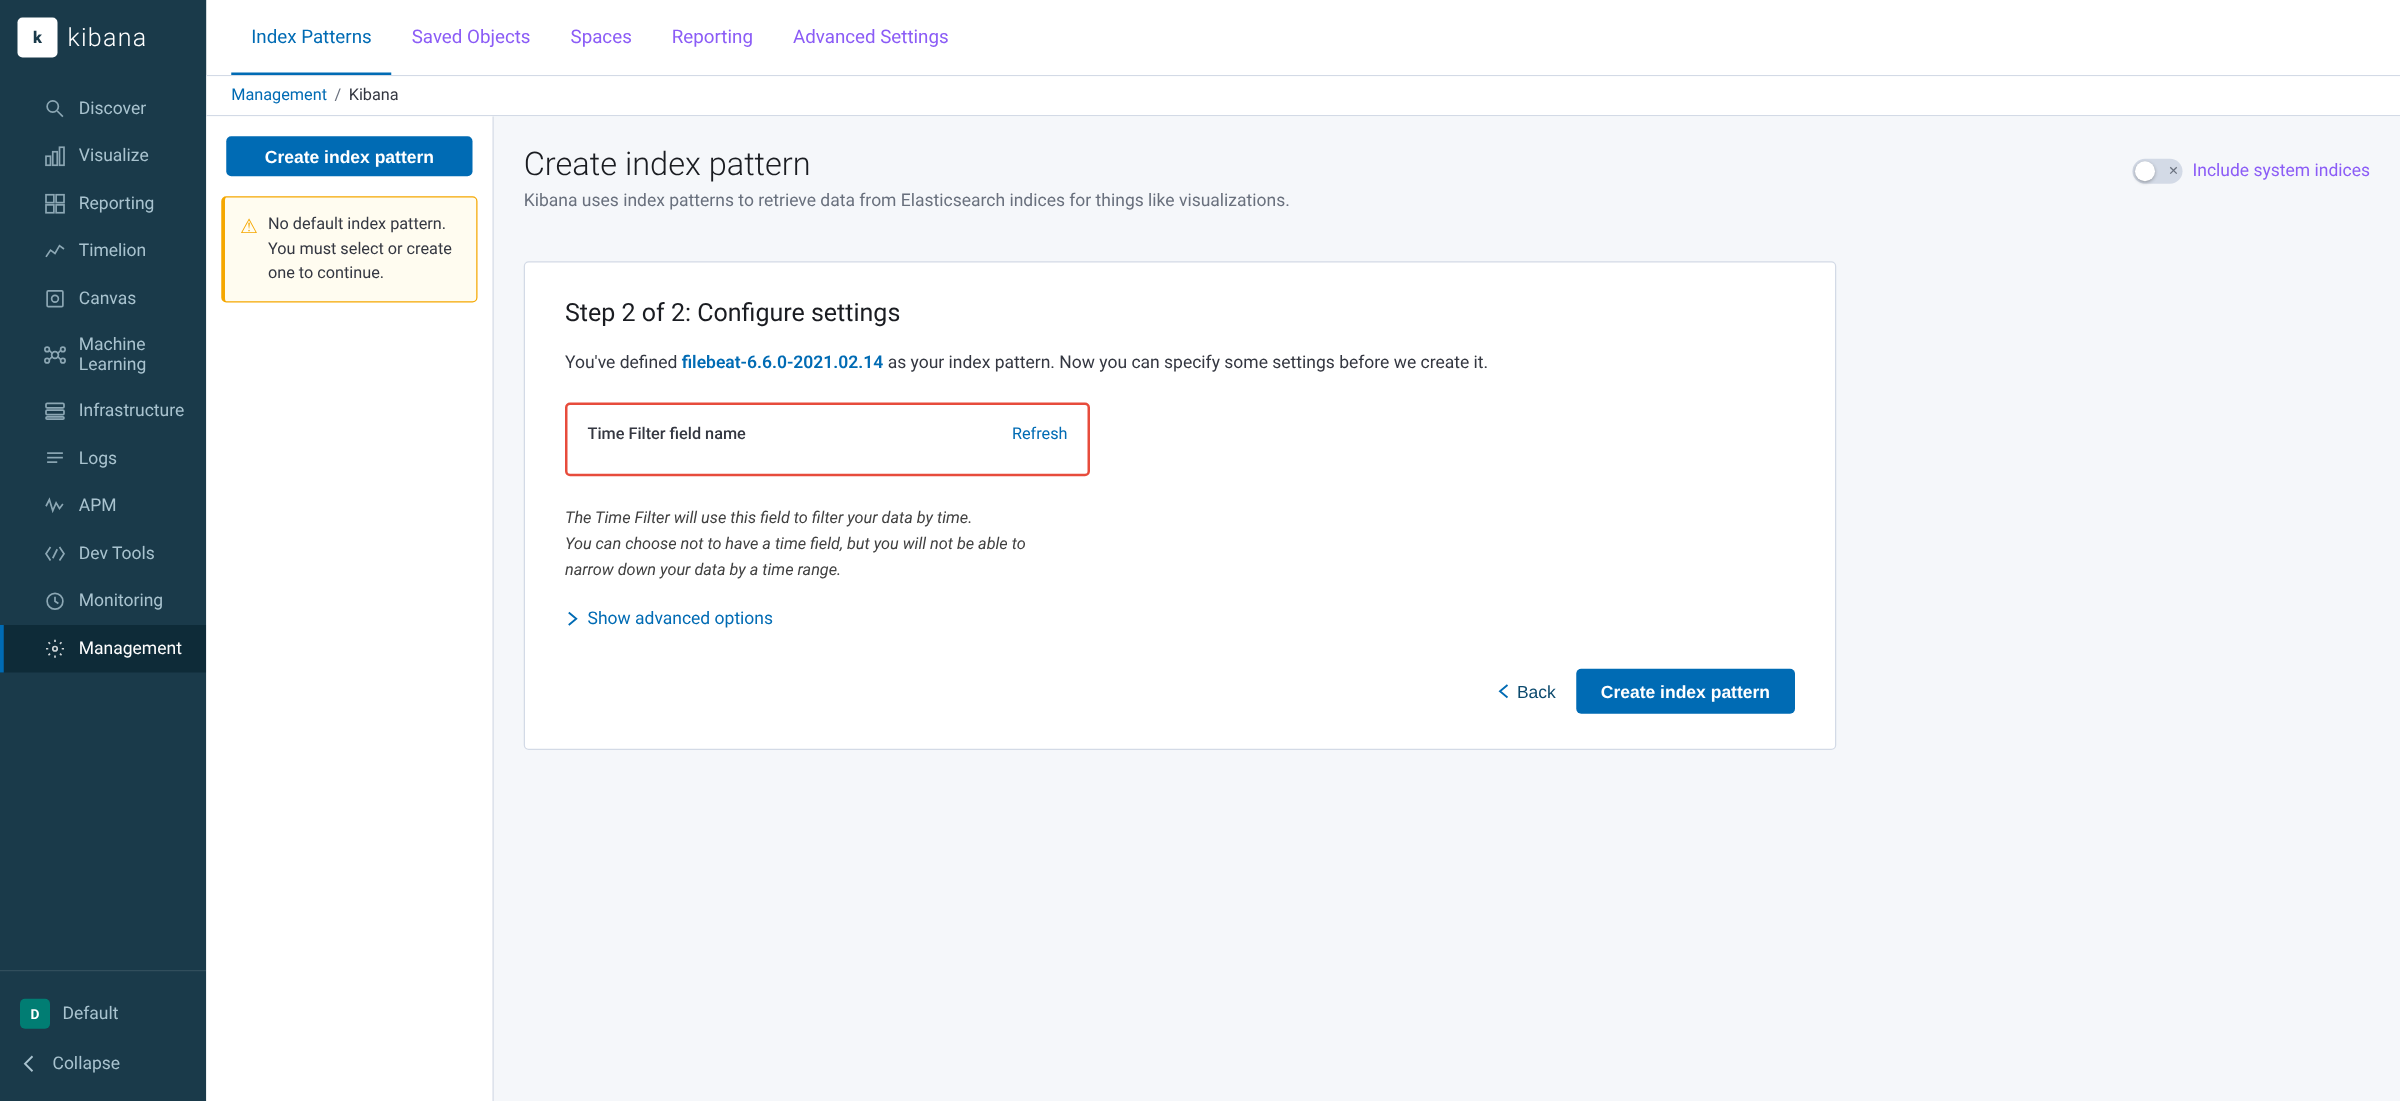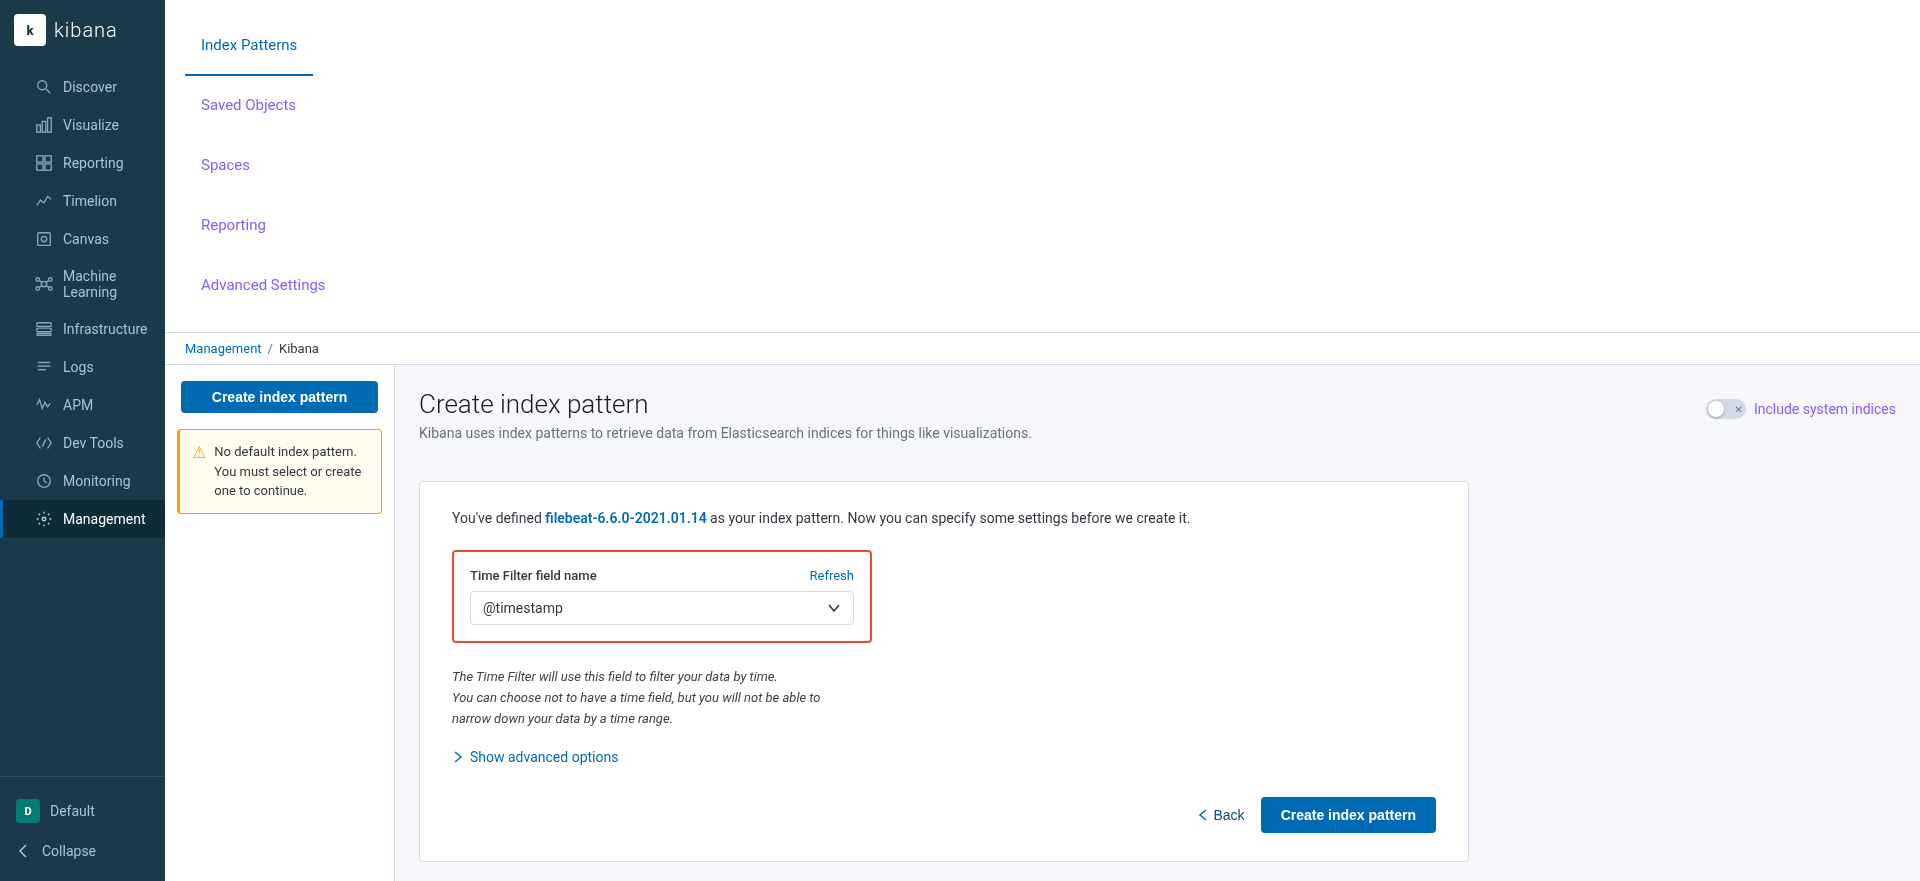--- a/index.html
+++ b/index.html
@@ -94,26 +94,25 @@
       flex: 1;
       display: flex;
       flex-direction: column;
       overflow: hidden;
     }
 
     
     .top-nav {
       background: #fff;
       border-bottom: 1px solid #d3dae6;
-      padding: 16px 20px;
-      display: flex;
-      align-items: flex-start;
+      padding: 0 20px;
+      display: flex;
+      align-items: center;
       min-height: 60px;
       gap: 0;
-      flex-direction: column;
     }
     .top-nav-link {
       padding: 0 16px;
       height: 60px;
       display: flex;
       align-items: center;
       font-size: 15px;
       color: #8b5cf6;
       cursor: pointer;
       border-bottom: 2px solid transparent;
@@ -500,35 +499,30 @@
         <div class="toggle-wrapper" style="margin-top:10px; flex-shrink:0;">
           <div class="toggle-track">
             <div class="toggle-thumb"></div>
             <span class="toggle-x">✕</span>
           </div>
           <span style="font-size:14px; color:#8b5cf6; white-space:nowrap;">Include system indices</span>
         </div>
       </div>
 
       <div class="step-card">
+        <h2 class="step-title">Step 2 of 2: Configure settings</h2>
 
         <p class="defined-text">
-          <span>You've defined </span><strong>filebeat-6.6.0-2021.01.14</strong><span> as your index pattern. Now you can specify some settings before we create it.</span>
+          <span>You've defined </span><strong>filebeat-6.6.0-2021.02.14</strong><span> as your index pattern. Now you can specify some settings before we create it.</span>
         </p>
 
         <div class="field-section">
           <div class="field-label-row">
             <span class="field-label">Time Filter field name</span>
             <a class="refresh-link">Refresh</a>
-          </div>
-          <div class="field-select">
-            <span>@timestamp</span>
-            <svg width="14" height="14" viewBox="0 0 14 14" fill="none" stroke="#343741" stroke-width="1.5">
-                <polyline points="2,4 7,10 12,4"></polyline>
-              </svg>
           </div>
         </div>
 
         <div class="field-hint">
           <div>The Time Filter will use this field to filter your data by time.</div>
           <div>You can choose not to have a time field, but you will not be able to</div>
           <div>narrow down your data by a time range.</div>
         </div>
 
         <div class="show-advanced">

